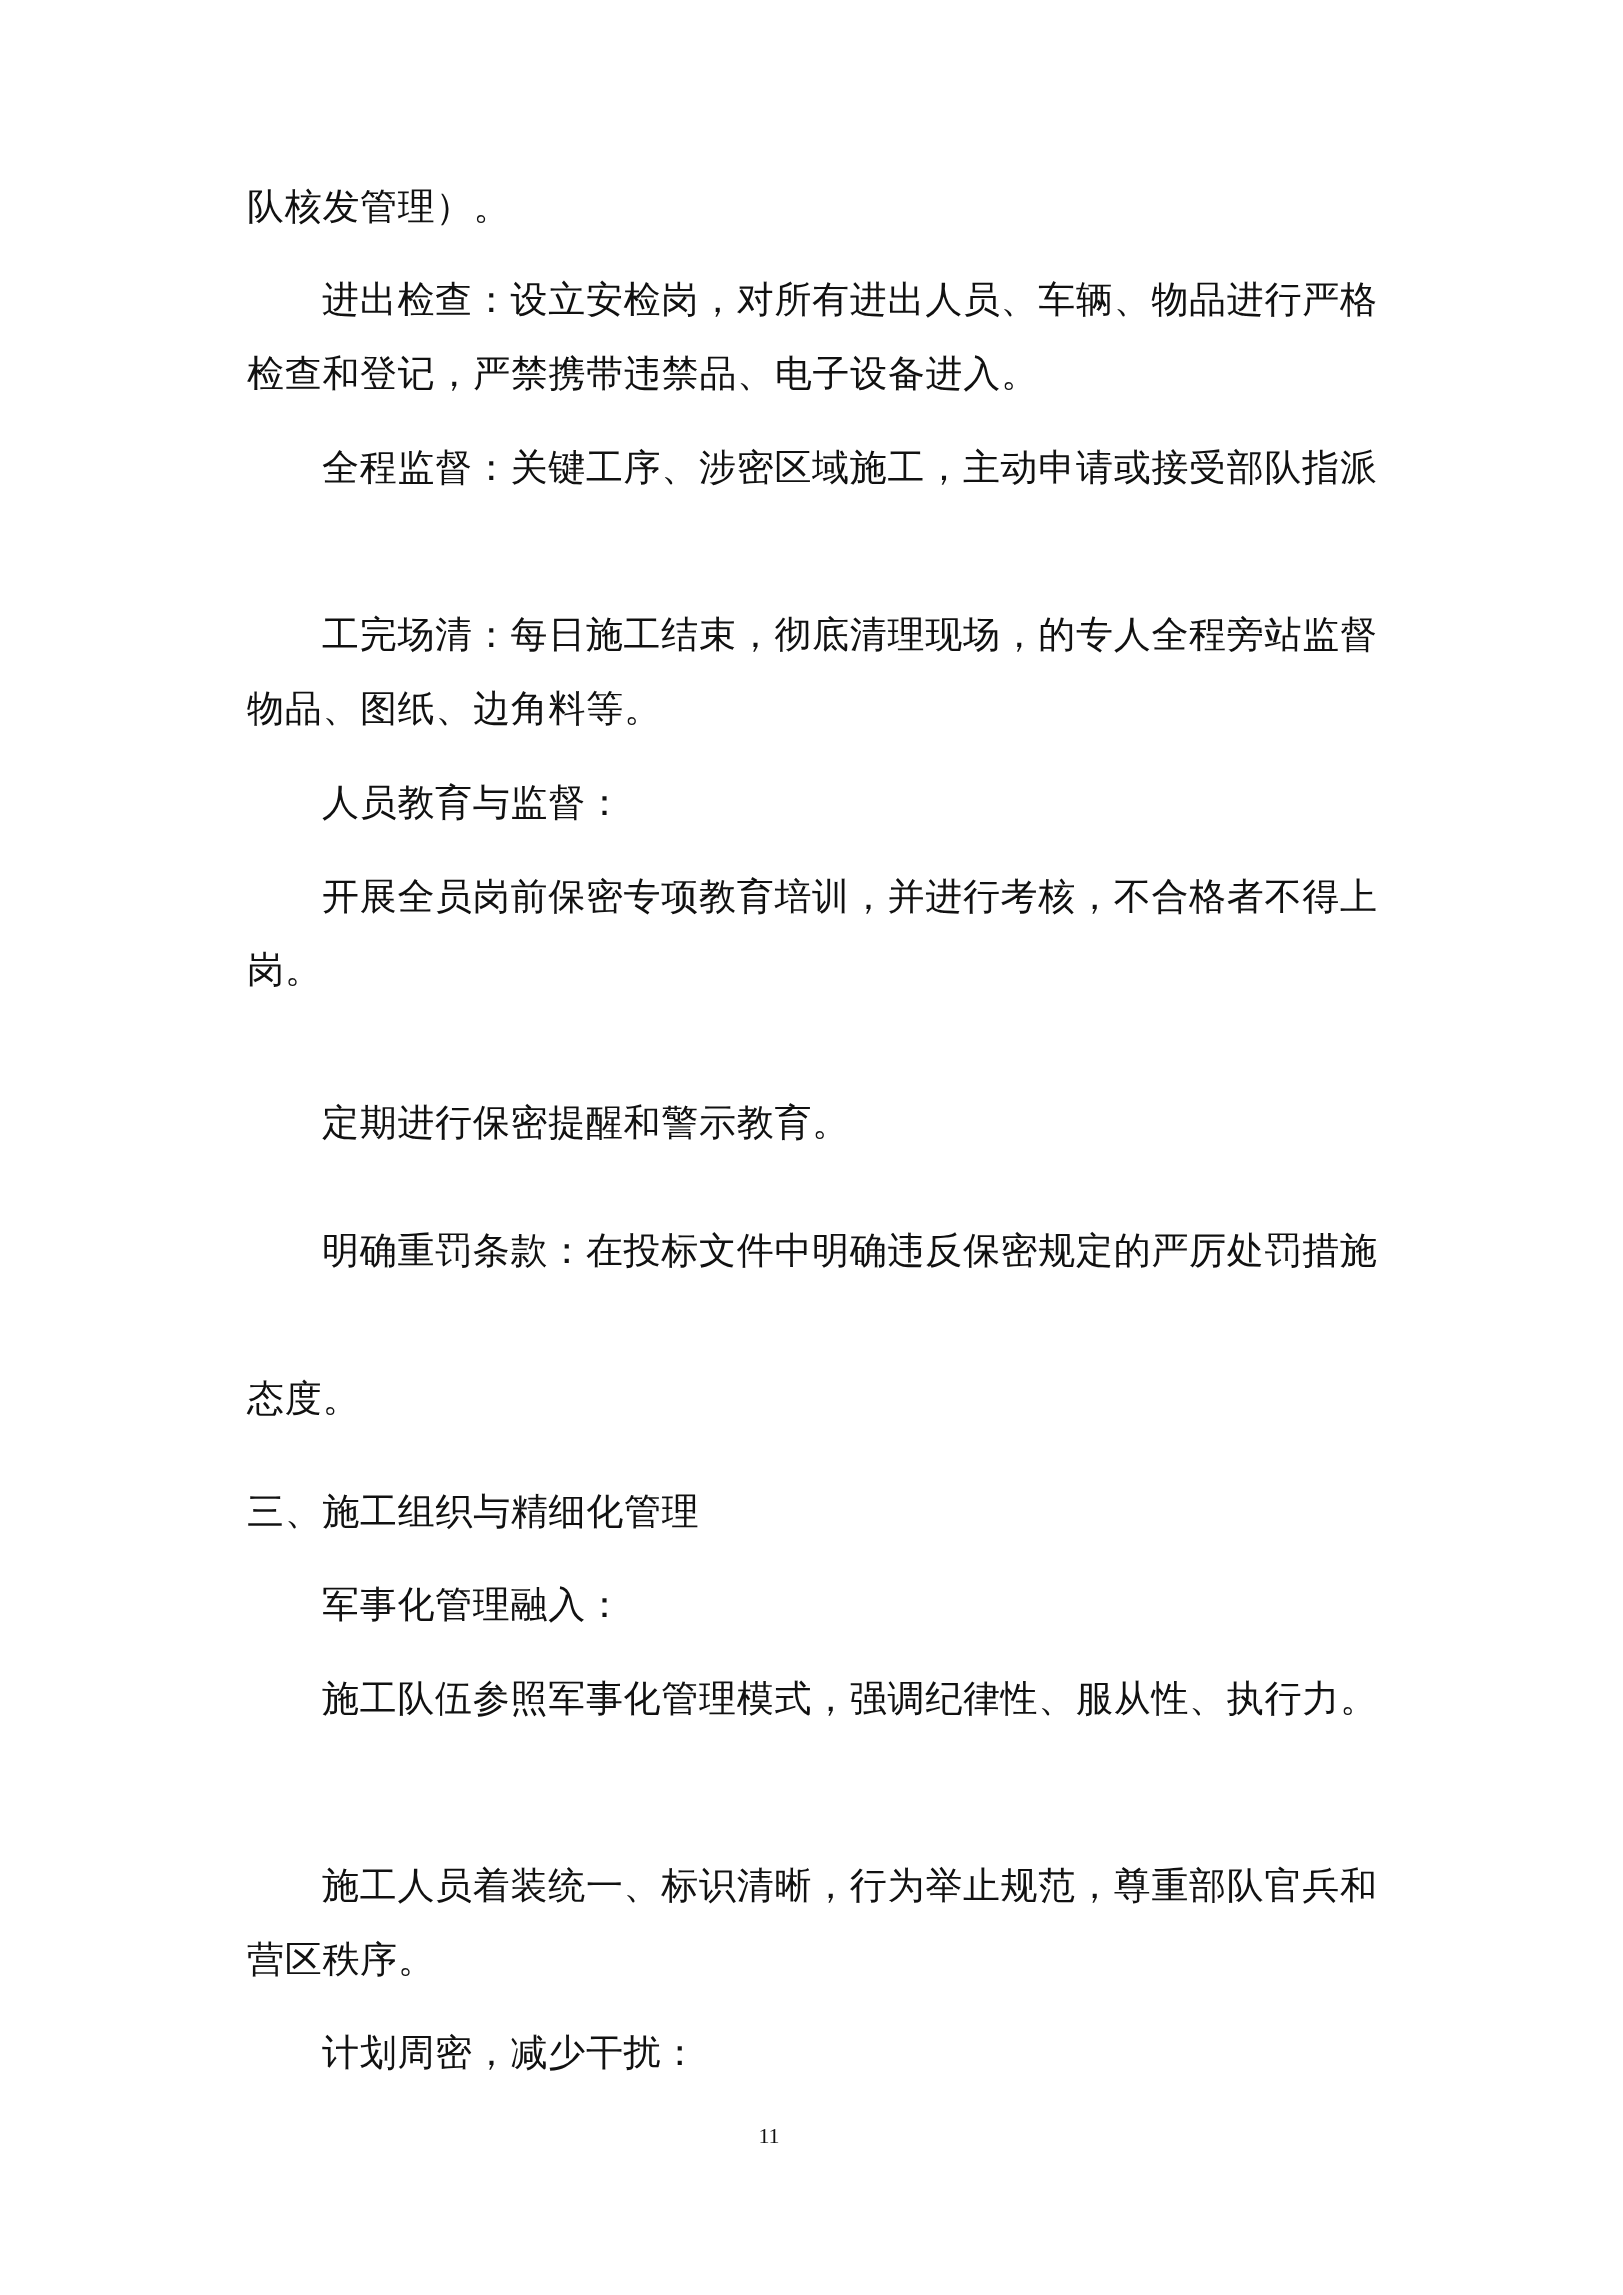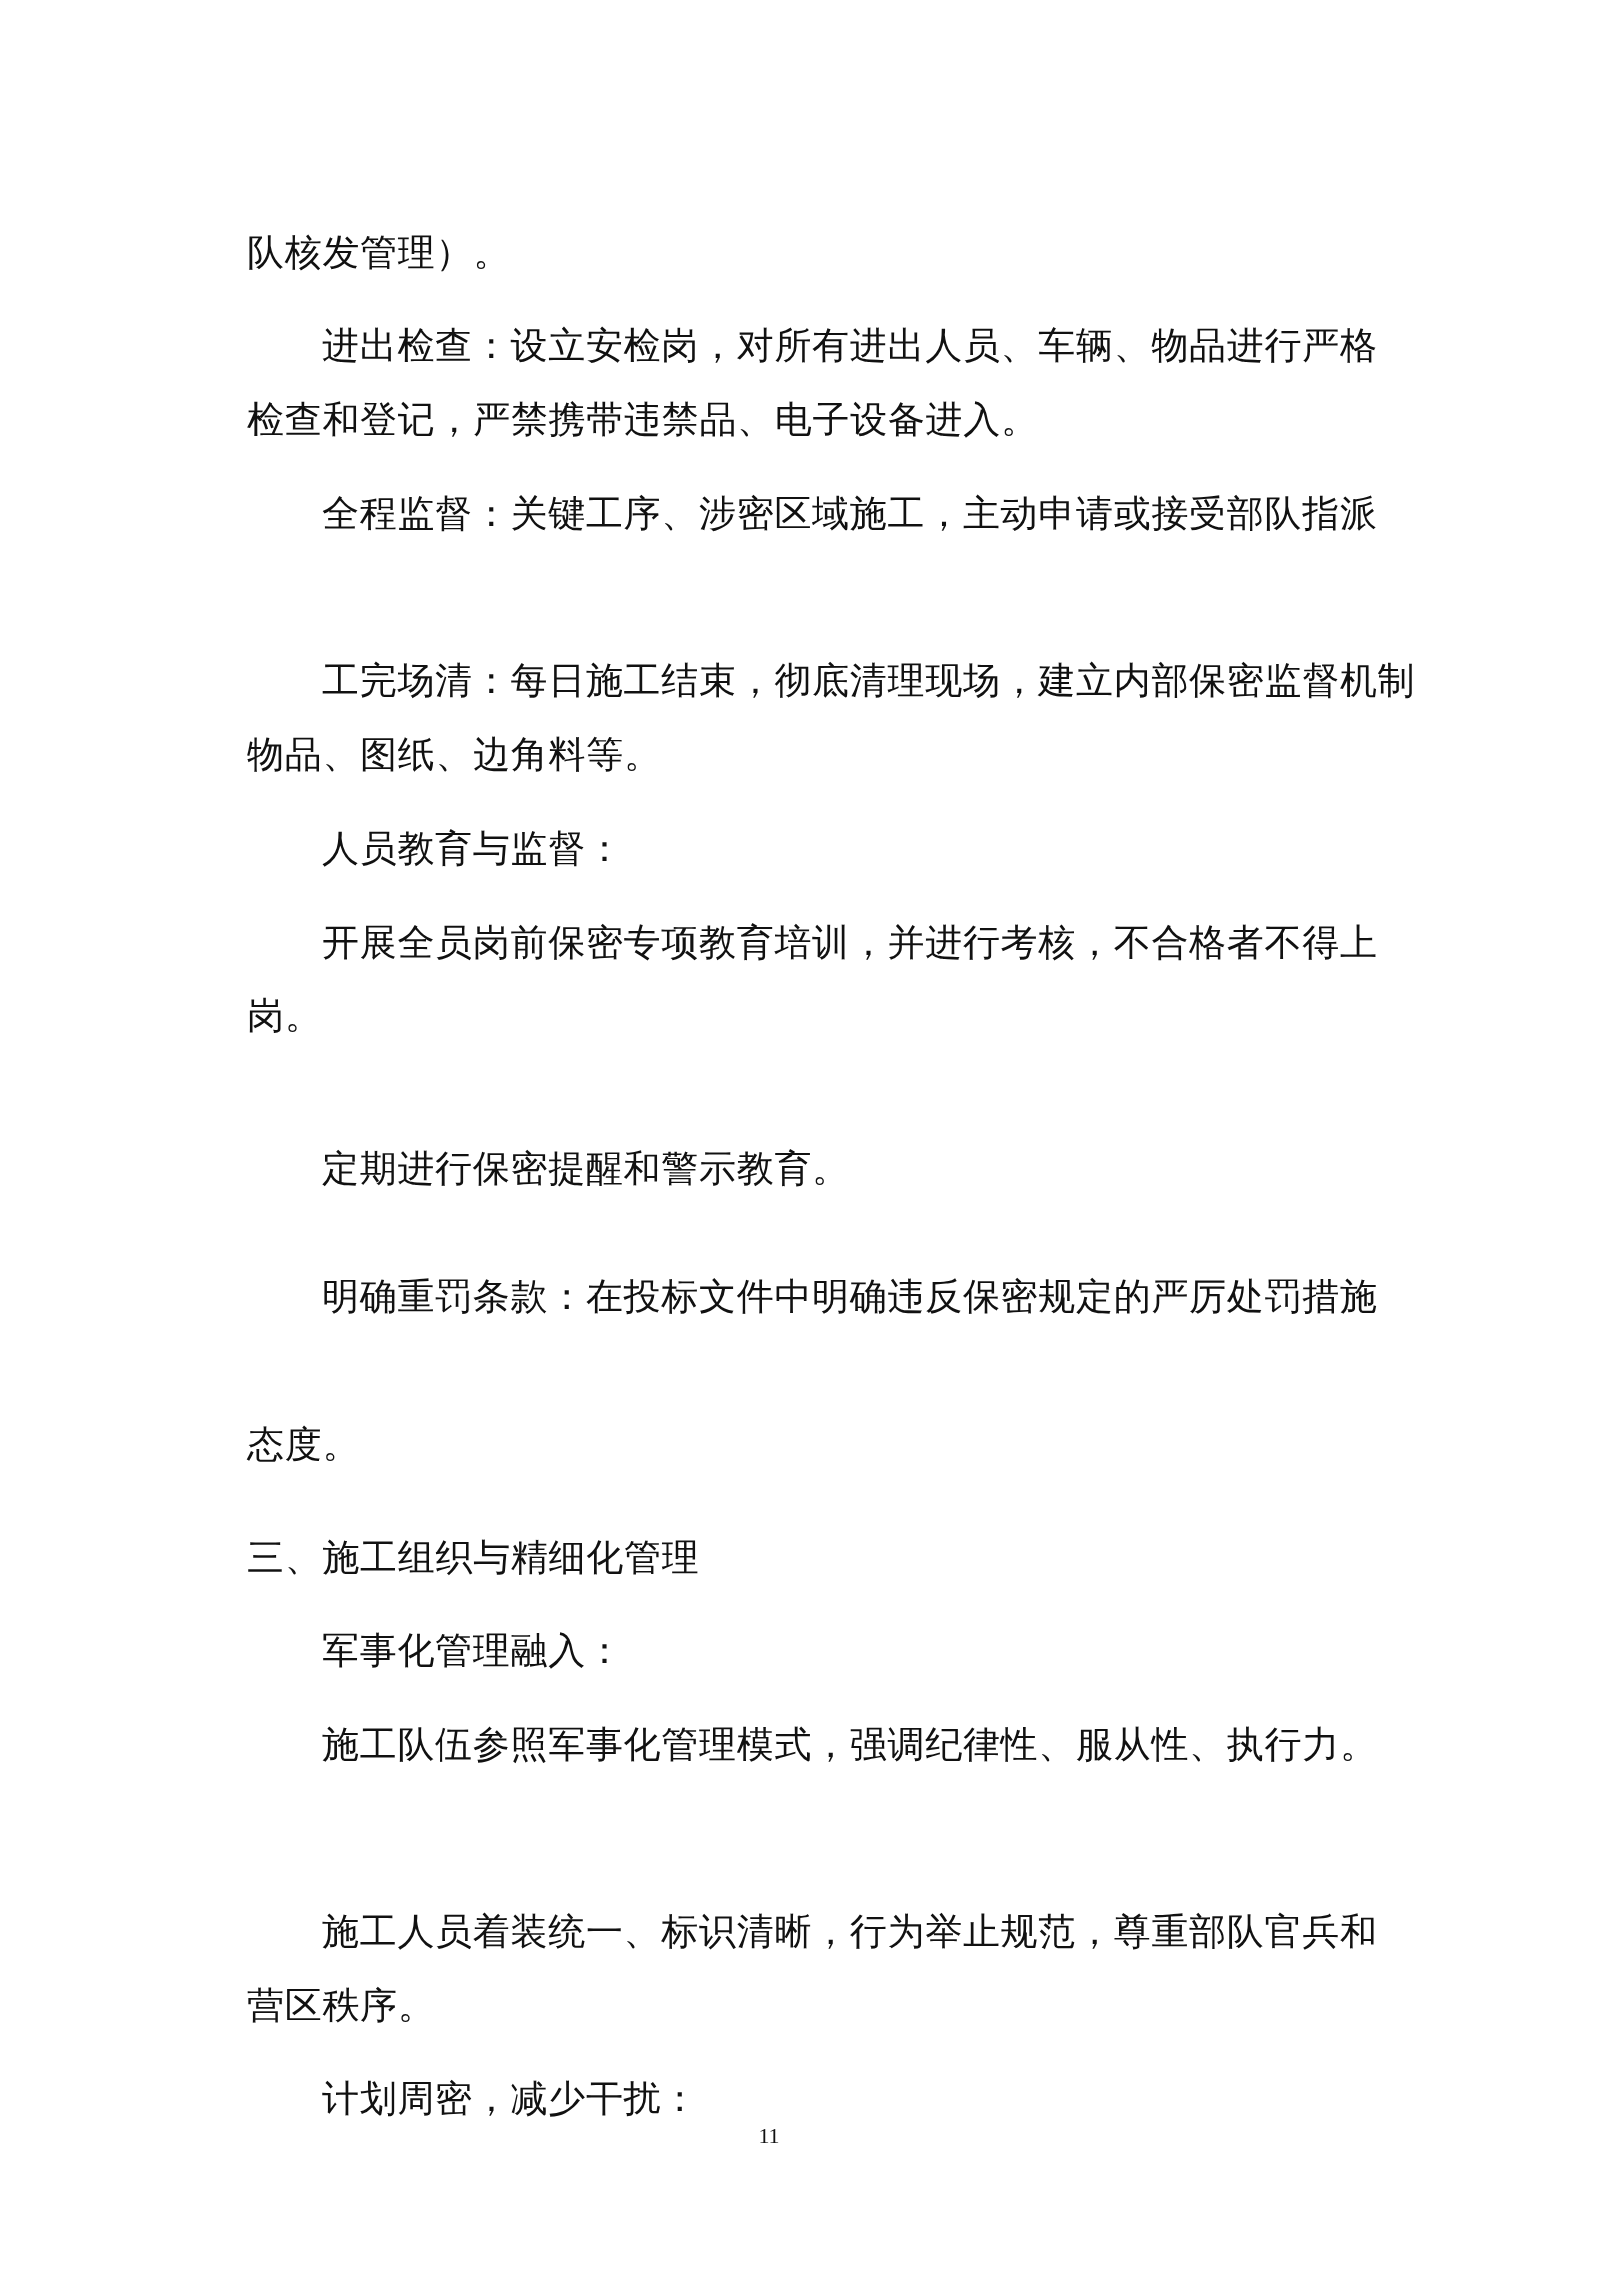--- a/index.html
+++ b/index.html
@@ -6,38 +6,37 @@
   body {
     width: 1623px; height: 2295px; position: relative; overflow: hidden;
     font-family: "DejaVu Serif", "Liberation Serif", serif;
     color: #111111;
   }
   .page { position: absolute; left: 0; top: 0; width: 1623px; height: 2295px; }
   .line {
     position: absolute; left: 247px;
     font-size: 37px; line-height: 42px; white-space: nowrap;
     letter-spacing: 0.7px;
-    margin-top: 46px;
   }
   .indent { left: 322px; }
   .pagenum {
     position: absolute; left: 0; width: 1538px; top: 2123px;
     text-align: center; font-size: 22px;
     font-family: "Liberation Serif", serif;
   }
 </style>
 </head>
 <body>
 
 <div class="page">
   <div class="line" style="top:186px">队核发管理）。</div>
   <div class="line indent" style="top:279px">进出检查：设立安检岗，对所有进出人员、车辆、物品进行严格</div>
   <div class="line" style="top:353px">检查和登记，严禁携带违禁品、电子设备进入。</div>
   <div class="line indent" style="top:447px">全程监督：关键工序、涉密区域施工，主动申请或接受部队指派</div>
-  <div class="line indent" style="top:614px">工完场清：每日施工结束，彻底清理现场，建立内部保密监督机制</div>
+  <div class="line indent" style="top:614px">工完场清：每日施工结束，彻底清理现场，的专人全程旁站监督</div>
   <div class="line" style="top:688px">物品、图纸、边角料等。</div>
   <div class="line indent" style="top:782px">人员教育与监督：</div>
   <div class="line indent" style="top:876px">开展全员岗前保密专项教育培训，并进行考核，不合格者不得上</div>
   <div class="line" style="top:949px">岗。</div>
   <div class="line indent" style="top:1102px">定期进行保密提醒和警示教育。</div>
   <div class="line indent" style="top:1230px">明确重罚条款：在投标文件中明确违反保密规定的严厉处罚措施</div>
   <div class="line" style="top:1378px">态度。</div>
   <div class="line" style="top:1491px">三、施工组织与精细化管理</div>
   <div class="line indent" style="top:1584px">军事化管理融入：</div>
   <div class="line indent" style="top:1678px">施工队伍参照军事化管理模式，强调纪律性、服从性、执行力。</div>

